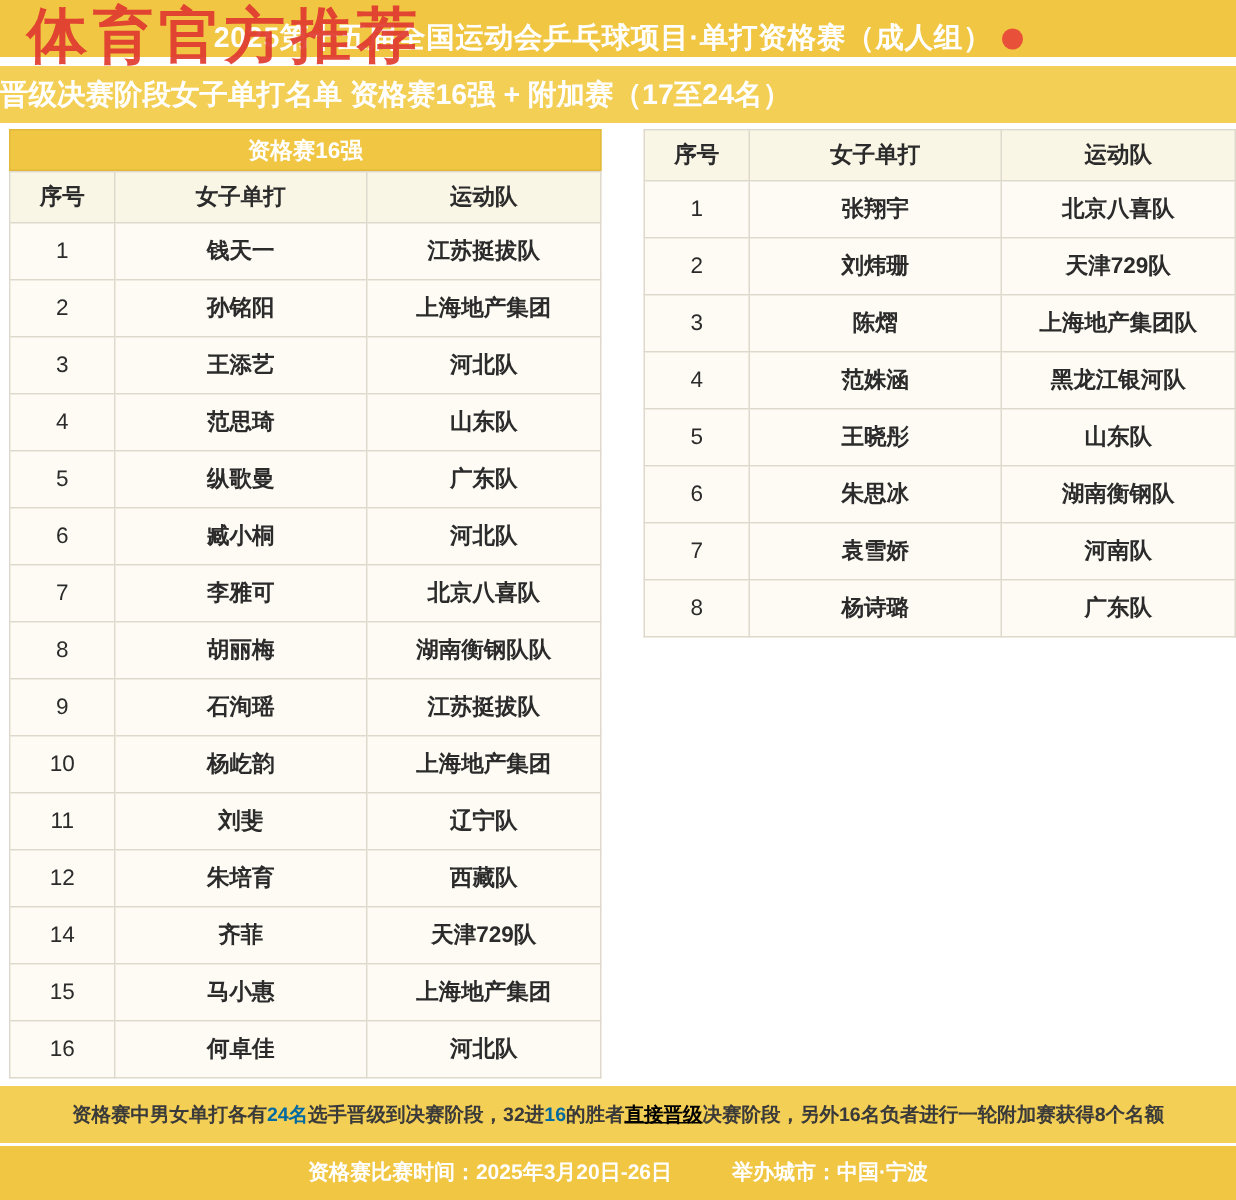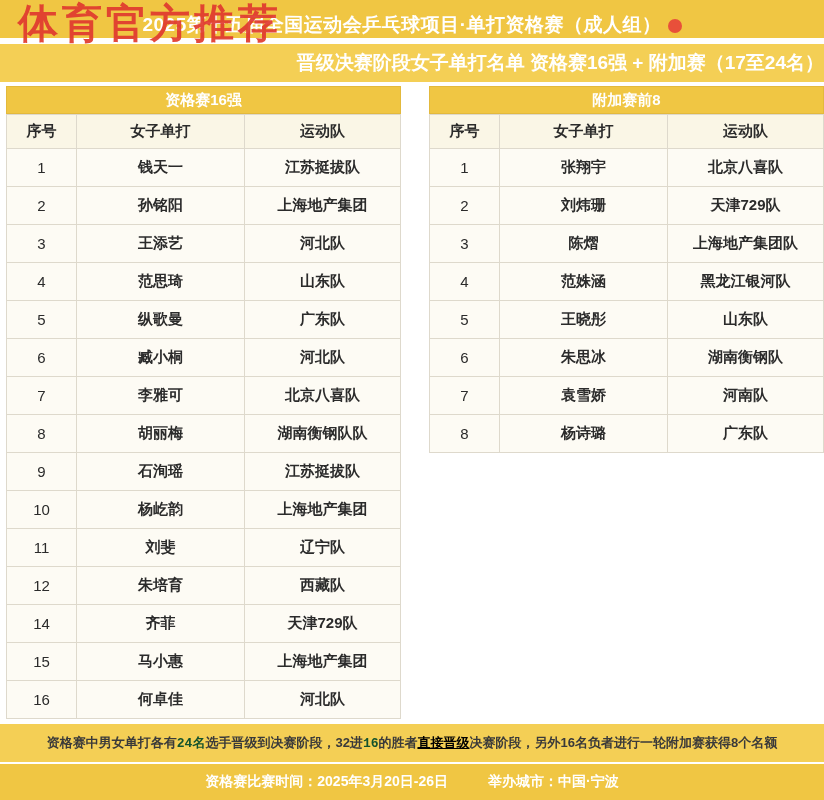--- a/index.html
+++ b/index.html
@@ -52,21 +52,21 @@
     background: #e8503a;
     margin-left: 6px;
     position: relative;
     top: 2px;
   }
   .banner-sub {
     position: absolute;
     left: 0; top: 44px;
     width: 824px; height: 38px;
     background: #f4cf55;
-    display: flex; align-items: center; justify-content: flex-end;
+    display: flex; align-items: center; justify-content: flex-start;
   }
   .banner-sub .t {
     color: #ffffff;
     font-size: 19px;
     font-weight: bold;
     white-space: nowrap;
   }
 
   
   .tables {
@@ -121,21 +121,21 @@
     width: 824px; height: 38px;
     background: #f4cf55;
     display: flex; align-items: center; justify-content: center;
   }
   .foot-note .t {
     font-size: 13px;
     color: #3a3a3a;
     font-weight: bold;
     white-space: nowrap;
   }
-  .foot-note .hl { color: #14532d; font-family: Liberation Mono, monospace; }
+  .foot-note .hl { color: #0369a1; }
   .foot-note .hl2 { color: #000000; text-decoration: underline; }
 
   .foot-bar {
     position: absolute;
     left: 0; top: 764px;
     width: 824px; height: 36px;
     background: #f0c643;
     display: flex; align-items: center; justify-content: center;
     gap: 40px;
   }
@@ -252,21 +252,20 @@
           <tr>
               <td class="idx">16</td>
               <td class="name">何卓佳</td>
               <td class="team">河北队</td>
             </tr>
         </tbody>
       </table>
     </div>
 
     <div class="tblwrap">
-      <div class="tbl-title">附加赛前8</div>
       <table class="grid">
         <colgroup>
             <col class="c1">
             <col class="c2">
             <col class="c3">
           </colgroup>
         <thead>
           <tr>
             <th>序号</th>
             <th>女子单打</th>

